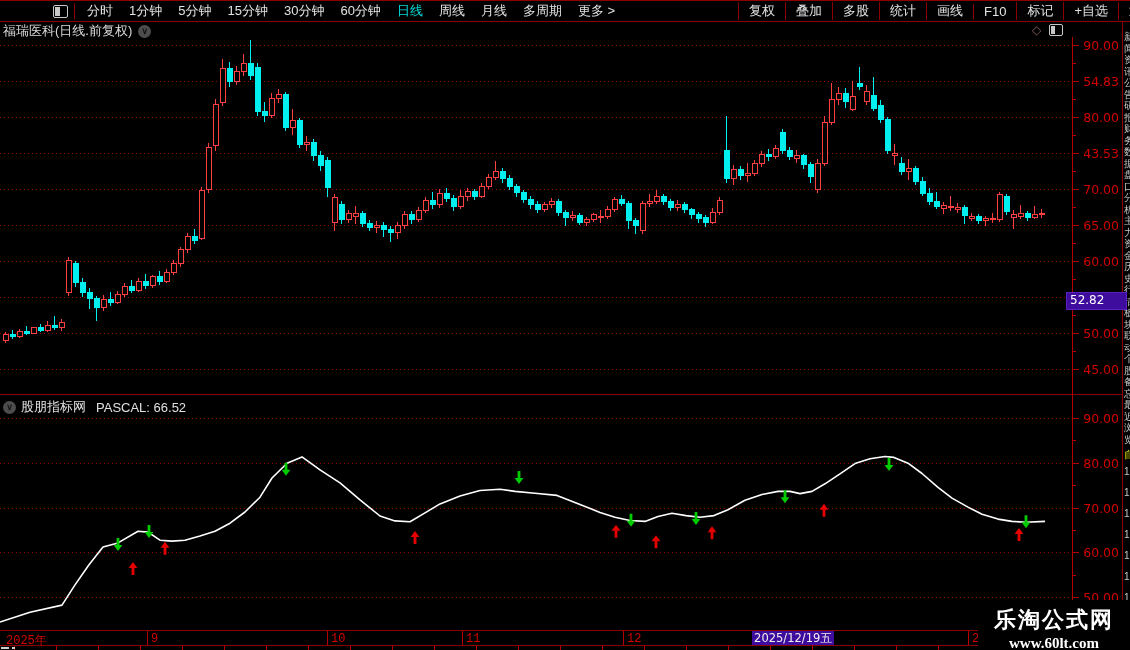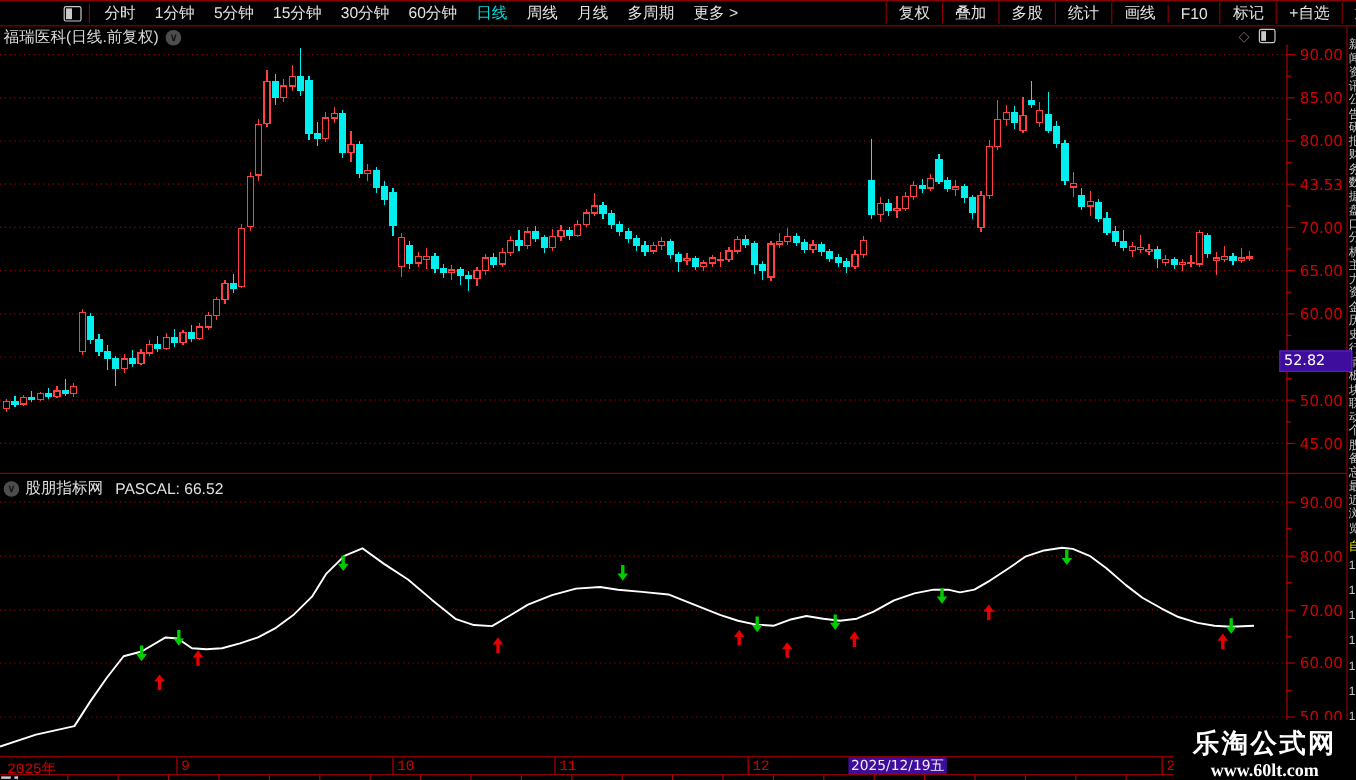--- a/index.html
+++ b/index.html
@@ -39,21 +39,21 @@
   #ind-header .ind-name{margin-right:10px;}
 
   
   .axlabel{position:absolute;left:1076px;width:43px;text-align:right;font-size:12.5px;
            color:#d40000;font-family:"DejaVu Sans",sans-serif;z-index:5;}
 
   
   #price-badge{position:absolute;left:1066px;top:292px;width:56px;height:16px;background:#3f0d9d;
                border:1px solid #5a1fc0;color:#fff;font-size:12px;line-height:15px;padding-left:3px;
                z-index:15;font-family:"DejaVu Sans",sans-serif;}
-  #date-badge{position:absolute;left:707px;top:631px;width:82px;height:14px;background:#3f0d9d;
+  #date-badge{position:absolute;left:752px;top:631px;width:82px;height:14px;background:#3f0d9d;
               color:#efefef;font-size:11.5px;line-height:14px;text-align:center;z-index:15;
               font-family:"DejaVu Sans",sans-serif;}
 
   
   .tlabel{position:absolute;top:632px;font-size:12px;color:#d40000;z-index:5;
           font-family:Liberation Mono, monospace;}
 
   
   #watermark{position:absolute;left:978px;top:600px;width:152px;height:50px;background:#000;
              z-index:25;text-align:center;color:#fff;}
@@ -532,21 +532,21 @@
   <div id="price-badge">52.82</div>
 
   <div id="ind-header">
     <span class="chev-circle">∨</span>
     <span class="ind-name">股朋指标网</span>
     <span>PASCAL: 66.52</span>
   </div>
 
   <div id="labels">
       <div class="axlabel" style="top:38px">90.00</div>
-      <div class="axlabel" style="top:74px">85.00</div>
+      <div class="axlabel" style="top:74px">54.83</div>
       <div class="axlabel" style="top:110px">80.00</div>
       <div class="axlabel" style="top:146px">43.53</div>
       <div class="axlabel" style="top:182px">70.00</div>
       <div class="axlabel" style="top:218px">65.00</div>
       <div class="axlabel" style="top:254px">60.00</div>
       <div class="axlabel" style="top:290px">55.00</div>
       <div class="axlabel" style="top:326px">50.00</div>
       <div class="axlabel" style="top:362px">45.00</div>
       <div class="axlabel" style="top:411px">90.00</div>
       <div class="axlabel" style="top:455.75px">80.00</div>

